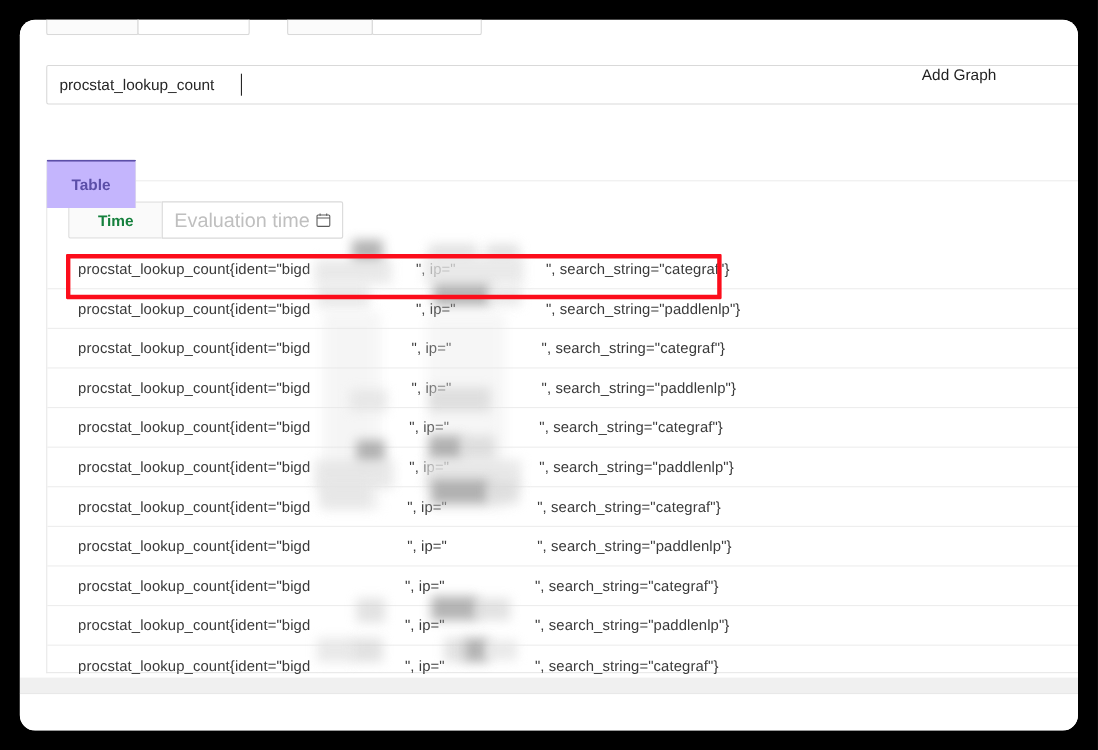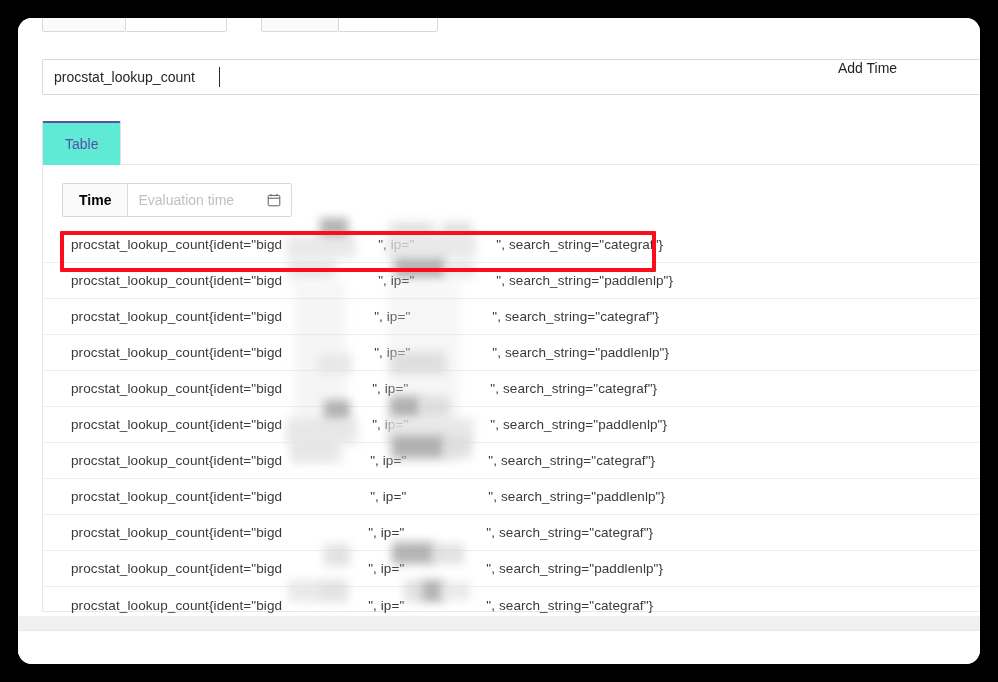--- a/index.html
+++ b/index.html
@@ -86,26 +86,27 @@
     font-size: 14px;
     border: 1px solid #e2e2e2;
     border-bottom: none;
     background: #fafafa;
     color: #b4b4b4;
     border-radius: 2px 2px 0 0;
     cursor: pointer;
     position: relative;
   }
   .tab.active {
-    background: #5eead4;
+    background: #c4b5fd;
     color: #5b4ea8;
-    font-weight: normal;
+    font-weight: bold;
     border-color: #e2e2e2;
     border-top: 2px solid #5b4ea8;
     z-index: 2;
+    margin-top: 24px;
   }
   .tab + .tab { margin-left: -1px; }
   #tab-underline {
     position: absolute;
     left: 24px; top: 132px;
     width: 1000px; height: 1px;
     background: #e8e8e8;
   }
 
   
@@ -120,41 +121,41 @@
 
   
   #time-control {
     position: absolute;
     left: 19px; top: 18px;
     display: flex;
     height: 34px;
   }
   #time-addon {
     display: flex; align-items: center;
-    padding: 0 16px;
+    padding: 0 26px;
     background: #fafafa;
     border: 1px solid #d9d9d9;
     border-right: none;
     border-radius: 2px 0 0 2px;
     font-size: 14px;
     font-weight: bold;
-    color: #000000;
+    color: #15803d;
   }
   #time-field {
     position: relative;
     width: 165px;
     border: 1px solid #d9d9d9;
     border-radius: 0 2px 2px 0;
     background: #ffffff;
     display: flex;
     align-items: center;
     padding: 0 10px;
   }
   #time-placeholder {
-    font-size: 14px;
+    font-size: 18px;
     color: #bfbfbf;
   }
   #cal-icon {
     position: absolute;
     right: 10px; top: 50%;
     transform: translateY(-50%);
     width: 14px; height: 14px;
   }
 
   
@@ -396,15 +397,15 @@
       <div class="redact" style="left:404px;top:548px;width:22px;height:22px;"></div>
       <div class="redact faint" style="left:424px;top:550px;width:28px;height:18px;"></div>
     </div>
 
     <div id="highlight-box"></div>
 
   </div>
 
   <div id="panel-divider"></div>
   <div id="footer-bar"></div>
-  <div id="add-panel">Add Time</div>
+  <div id="add-panel">Add Graph</div>
 
 </div>
 
 </body></html>

